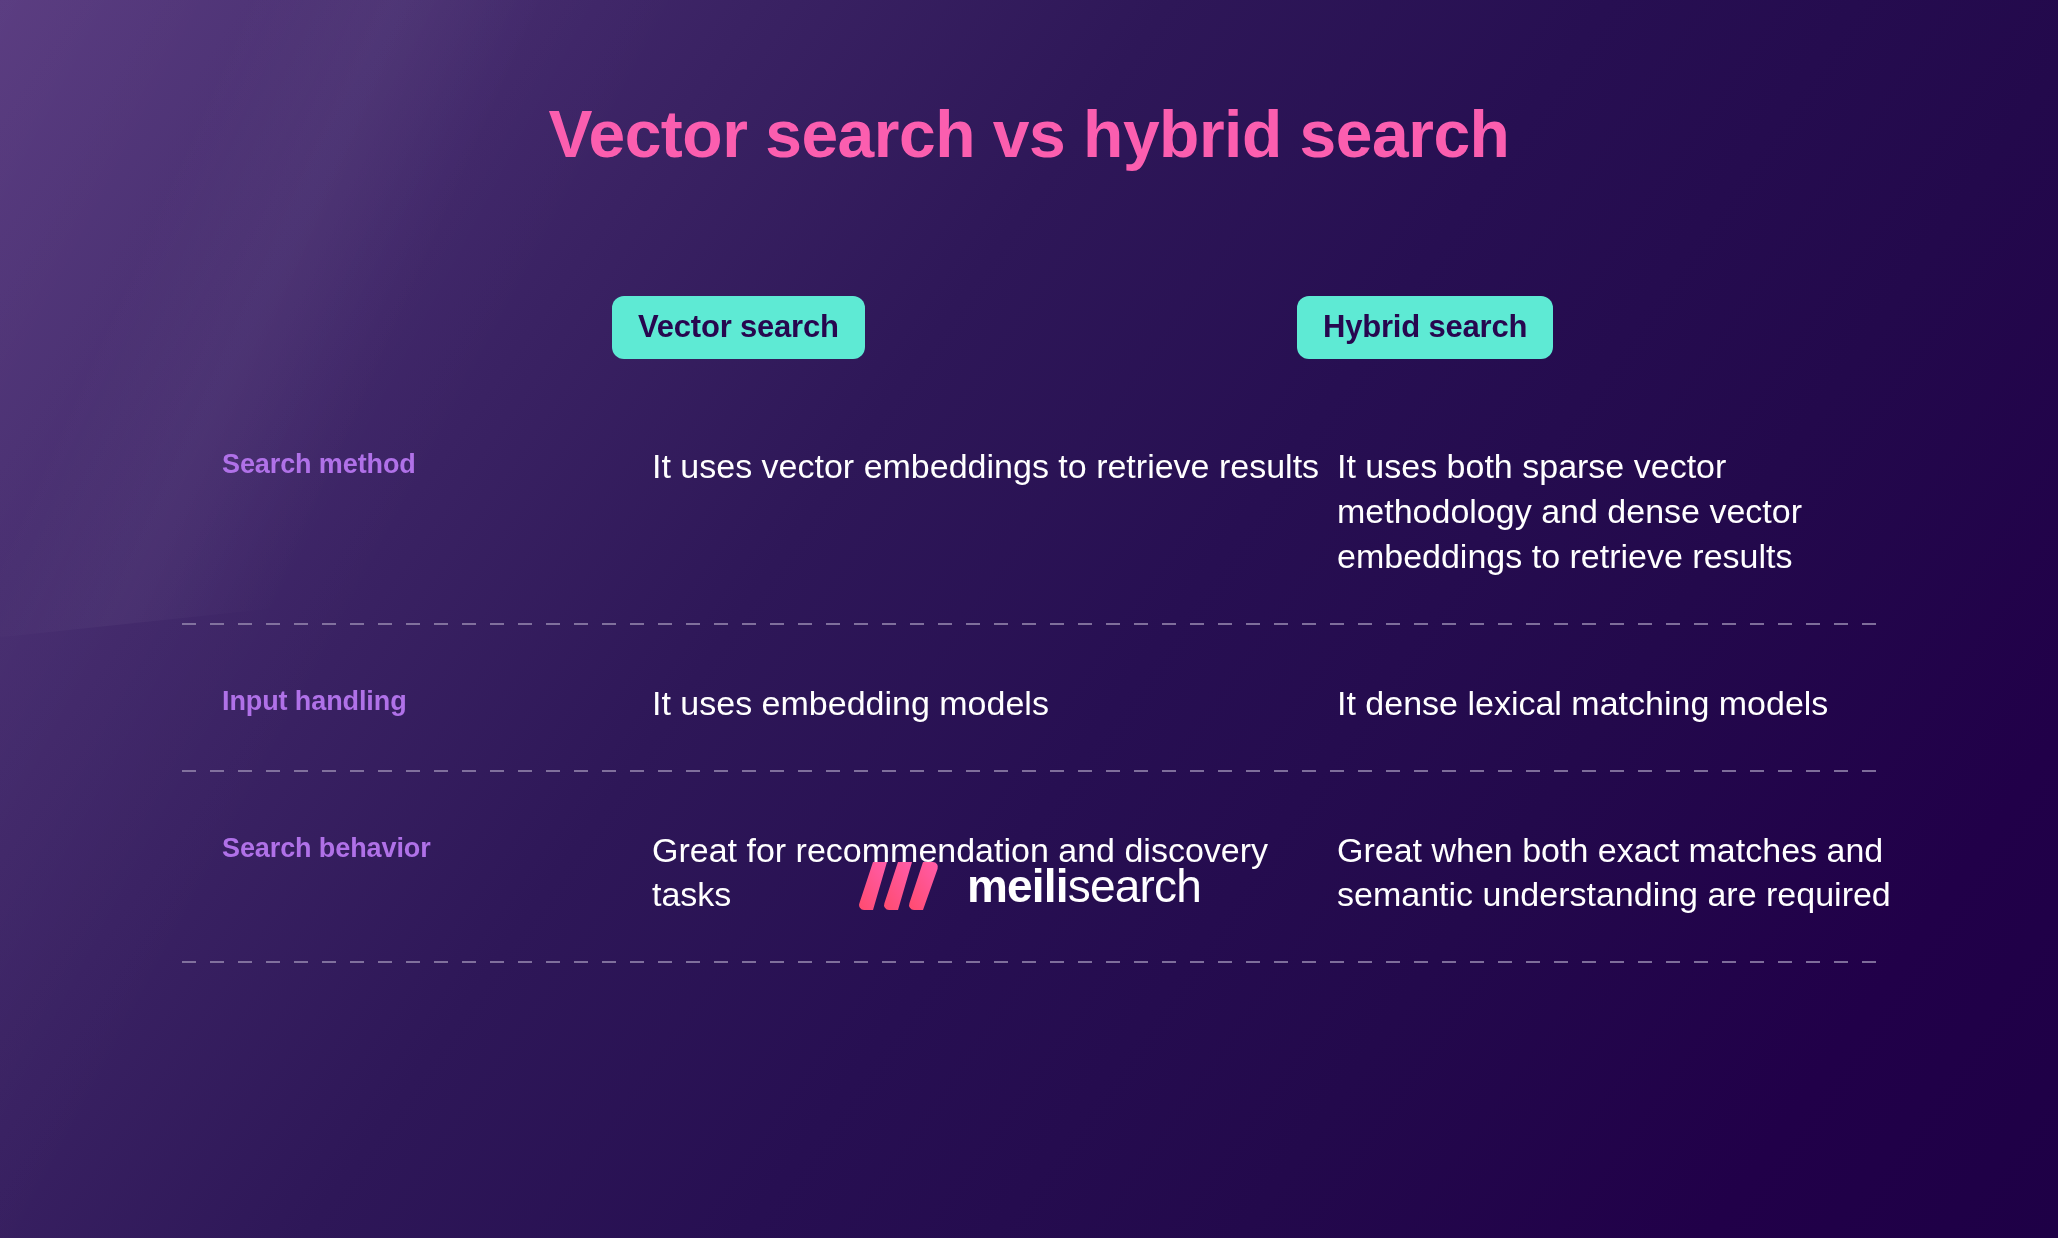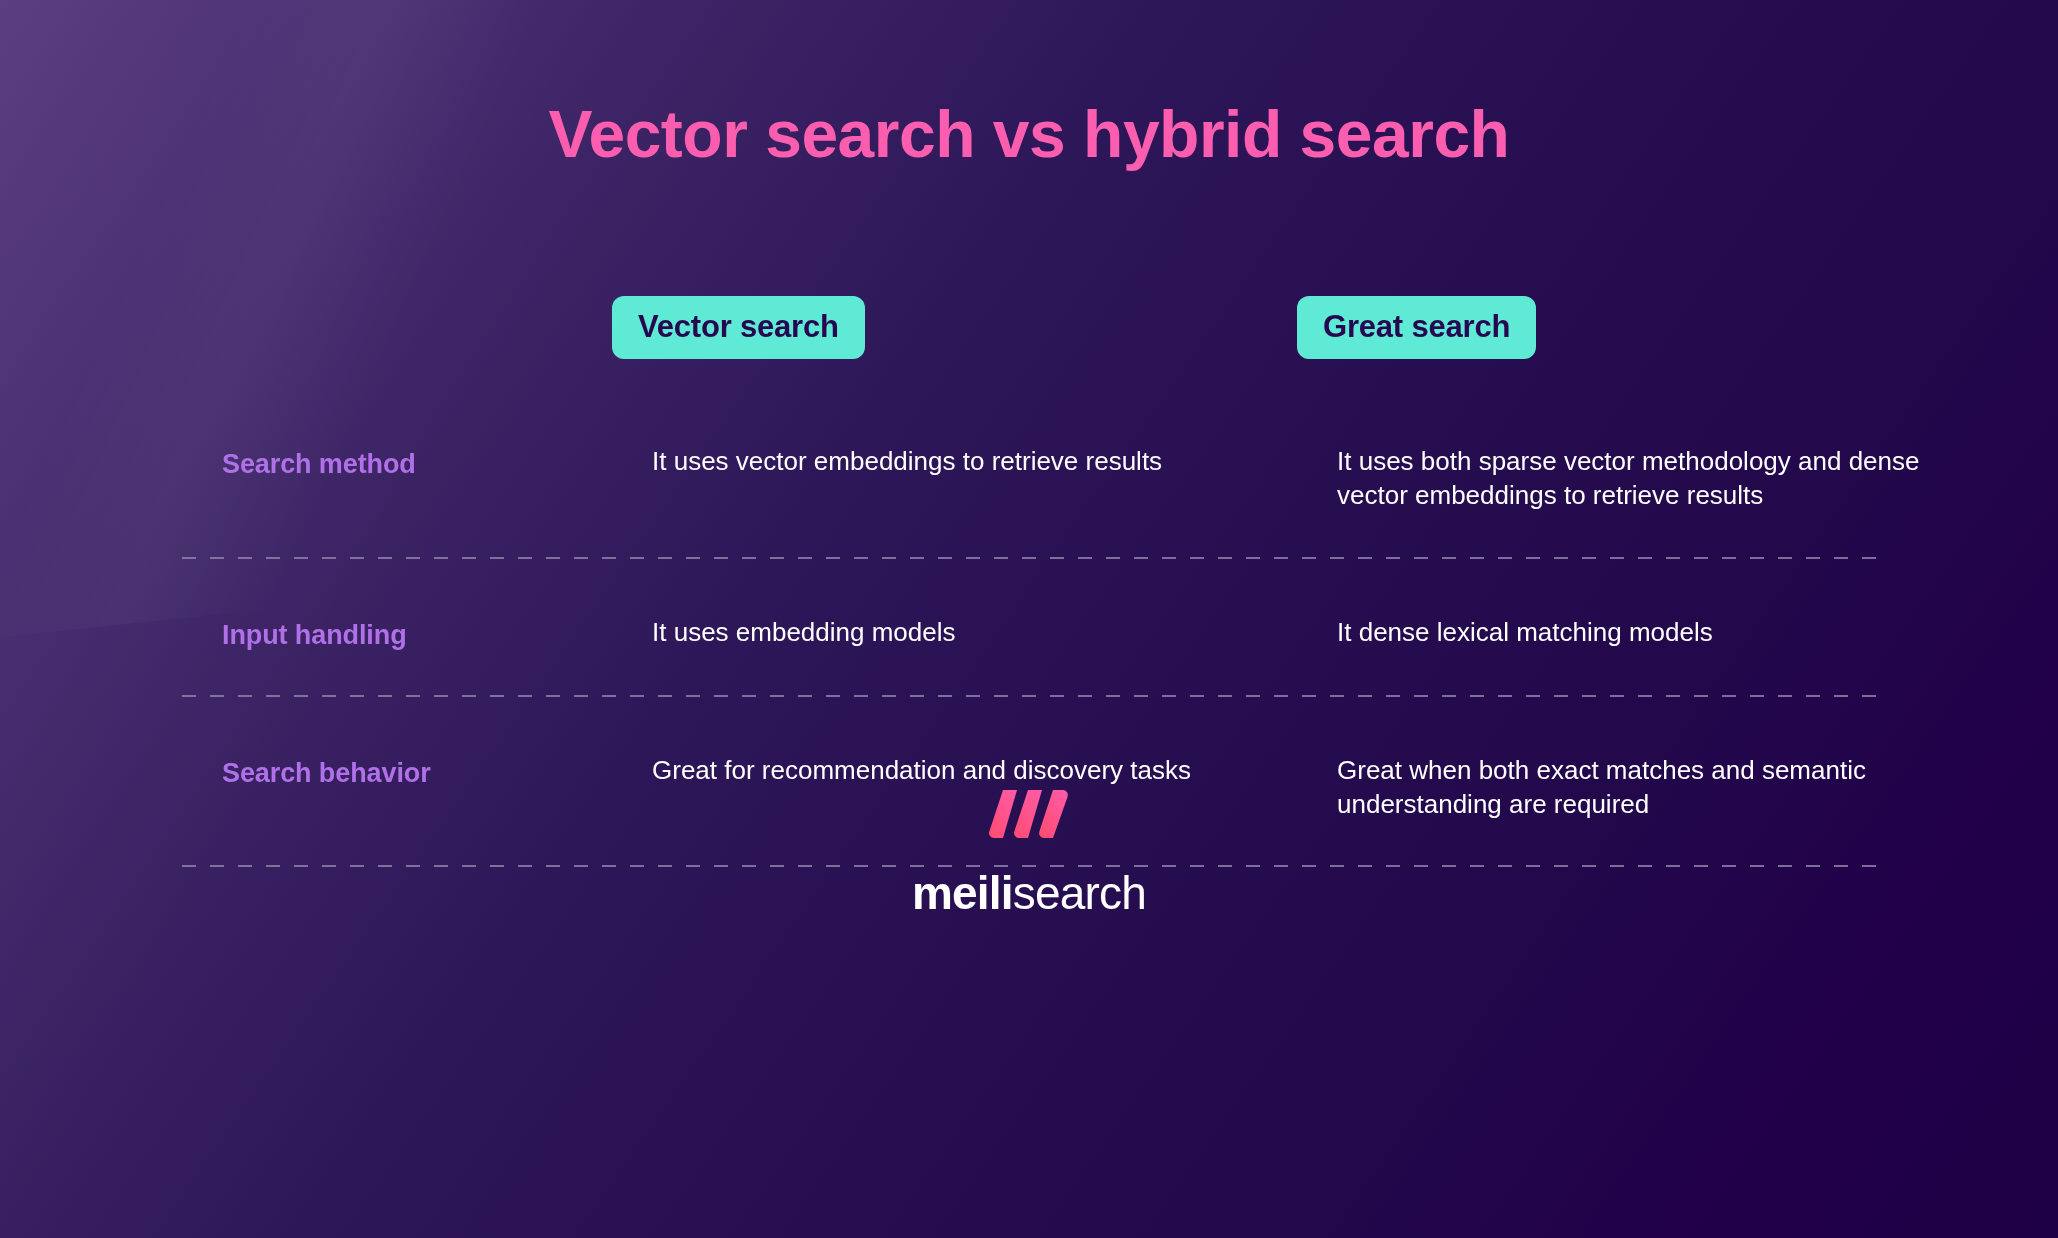--- a/index.html
+++ b/index.html
@@ -97,21 +97,21 @@
     color:#B071E8;
     font-size:27px;
     font-weight:bold;
     letter-spacing:-0.1px;
     padding-top:5px;
     margin-left:40px;
   }
 
   .cell {
     color:#FFFFFF;
-    font-size:26px;
+    font-size:34px;
     line-height:1.32;
     font-weight:400;
   }
 
   .body-row { padding-bottom:10px; }
 
   .divider {
     height:2px;
     width:1700px;
     background-image:linear-gradient(to right,
@@ -126,21 +126,20 @@
 
   
   .logo {
     position:absolute;
     left:0; right:0;
     bottom:88px;
     display:flex;
     justify-content:center;
     align-items:center;
     gap:26px;
-    flex-direction:column;
   }
 
   .logo-mark { display:block; }
 
   .logo-word {
     font-size:46px;
     color:#FFFFFF;
     letter-spacing:-0.8px;
     line-height:1;
     white-space:nowrap;
@@ -158,21 +157,21 @@
   <h1 class="title">Vector search vs hybrid search</h1>
 
   <div class="table">
 
     <div class="row head-row">
       <div class="col-label"></div>
       <div class="col-vector">
         <span class="badge">Vector search</span>
       </div>
       <div class="col-hybrid">
-        <span class="badge">Great search</span>
+        <span class="badge">Hybrid search</span>
       </div>
     </div>
 
     <div class="spacer-below"></div>
 
     <div class="row body-row">
       <div class="col-label label">Search method</div>
       <div class="col-vector cell">It uses vector embeddings to retrieve results</div>
       <div class="col-hybrid cell">It uses both sparse vector methodology and dense vector embeddings to retrieve results</div>
     </div>

